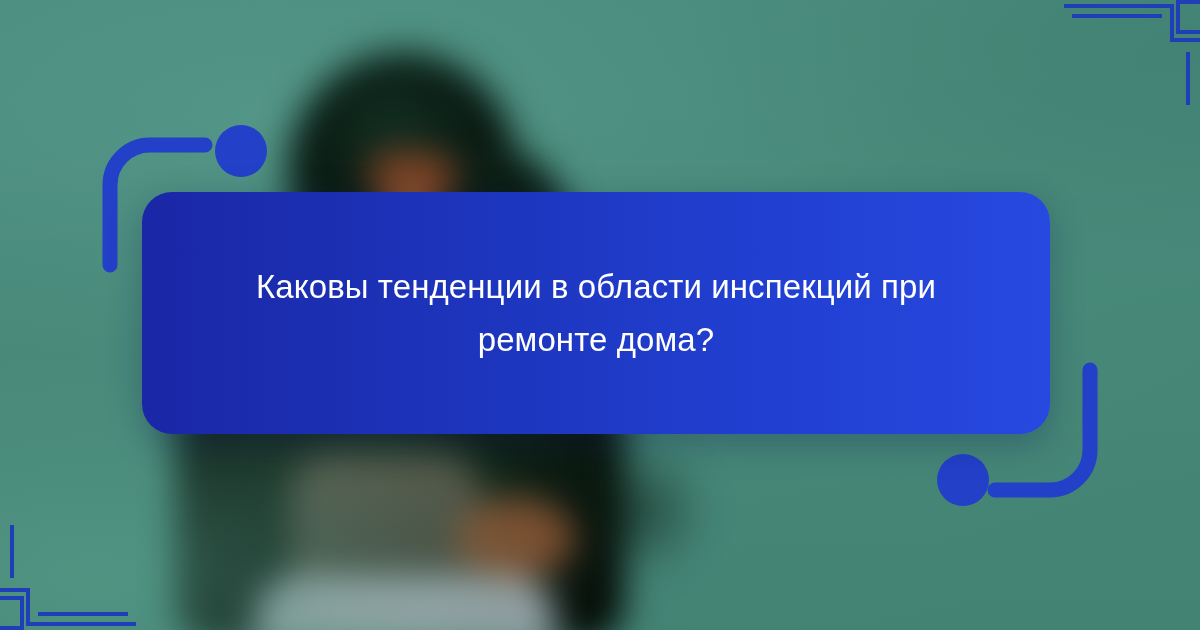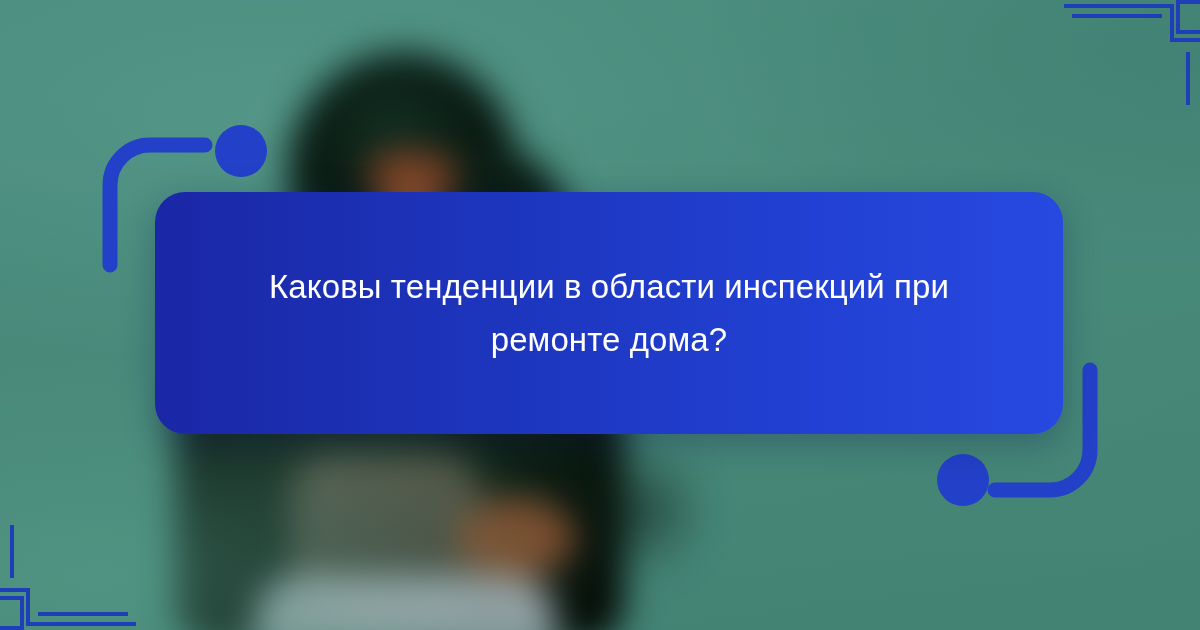--- a/index.html
+++ b/index.html
@@ -172,21 +172,21 @@
     position: absolute;
     border-radius: 50%;
     background: #2340c8;
   }
   .dot-tl { left: 215px; top: 125px; width: 52px; height: 52px; }
   .dot-br { left: 937px; top: 454px; width: 52px; height: 52px; }
 
   
   .card {
     position: absolute;
-    left: 155px;
+    left: 142px;
     top: 192px;
     width: 908px;
     height: 242px;
     border-radius: 30px;
     background: linear-gradient(90deg, #1a27a6 0%, #1d35bd 38%, #2140d2 70%, #2849e0 100%);
     box-shadow: 0 10px 34px rgba(10, 22, 80, 0.28);
     display: flex;
     align-items: center;
     justify-content: center;
     box-sizing: border-box;

